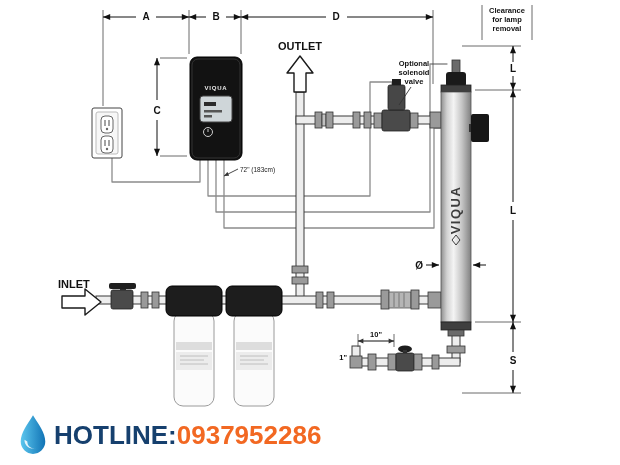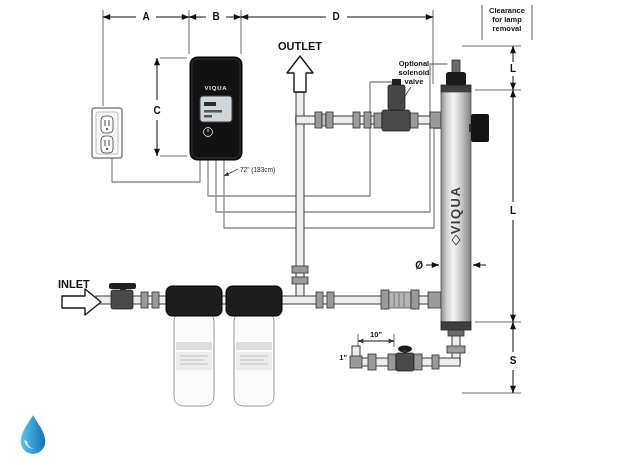--- a/index.html
+++ b/index.html
@@ -241,15 +241,18 @@
   <svg width="34" height="44" viewBox="0 0 36 46">
     <defs>
       <linearGradient id="dg" x1="0" y1="0" x2="1" y2="0">
         <stop offset="0" stop-color="#5bc6ee"></stop>
         <stop offset="1" stop-color="#1173b5"></stop>
       </linearGradient>
     </defs>
     <path d="M18,2 C12,12 5,20 5,30 a13,13 0 0 0 26,0 C31,20 24,12 18,2 Z" fill="url(#dg)"></path>
     <path d="M12,30 a7,7 0 0 0 9,7 a9,9 0 0 1 -12,-9 z" fill="#fff" opacity=".85"></path>
   </svg>
+  <div class="txt">
+    <span class="hl">HOTLINE:</span><span class="ph">0937952286</span>
+  </div>
 </div>
 
 </div>
 
 </body></html>

